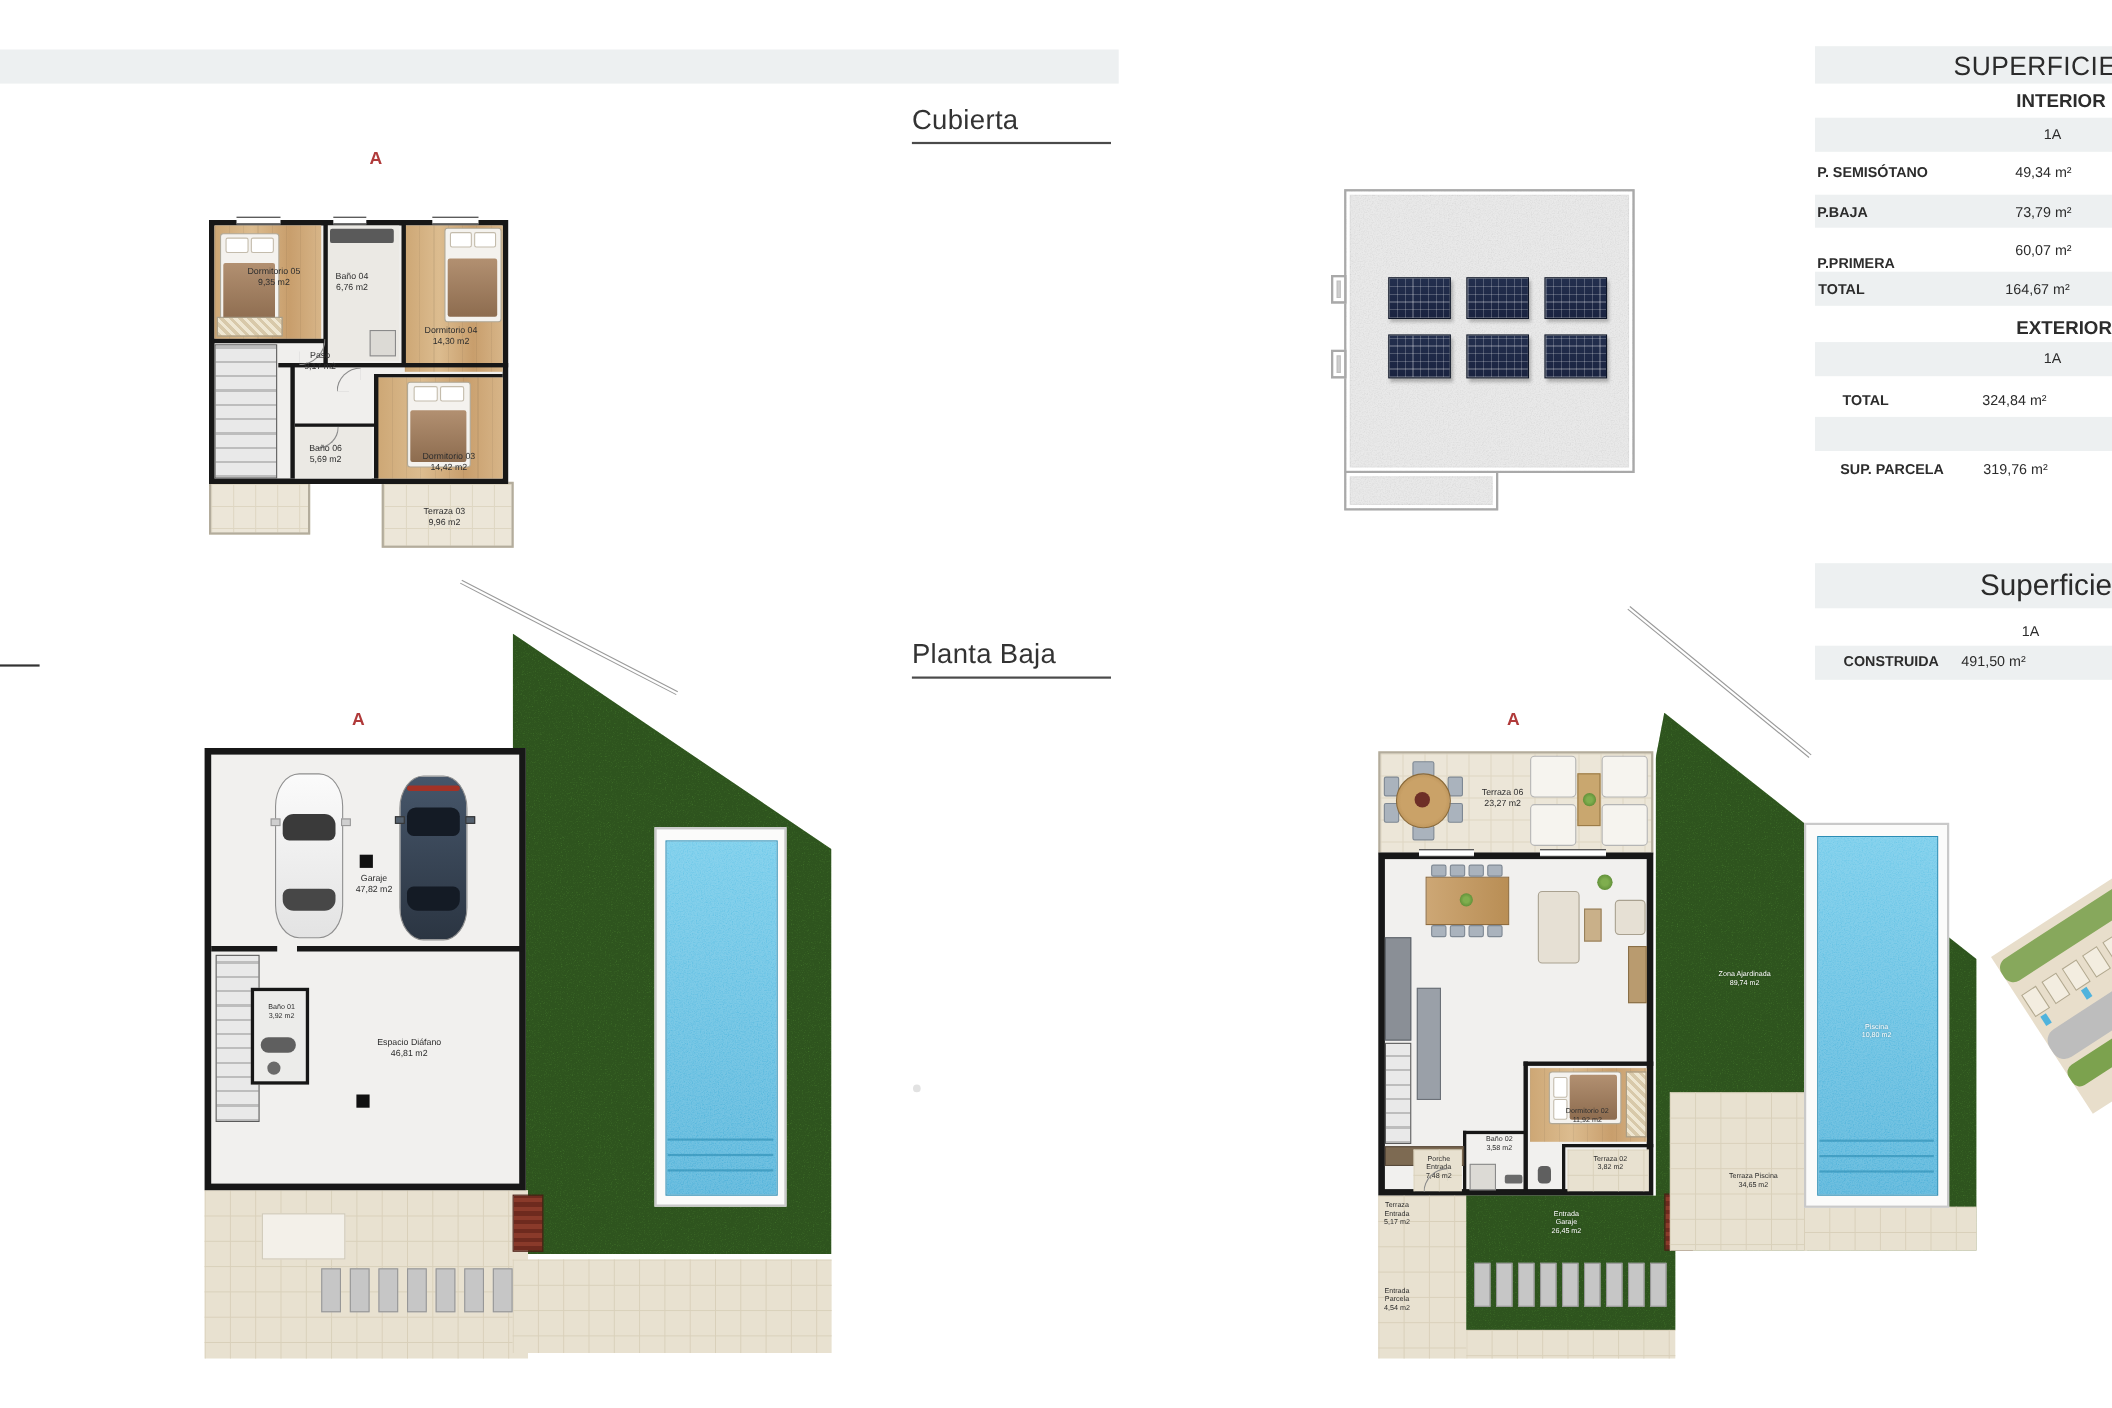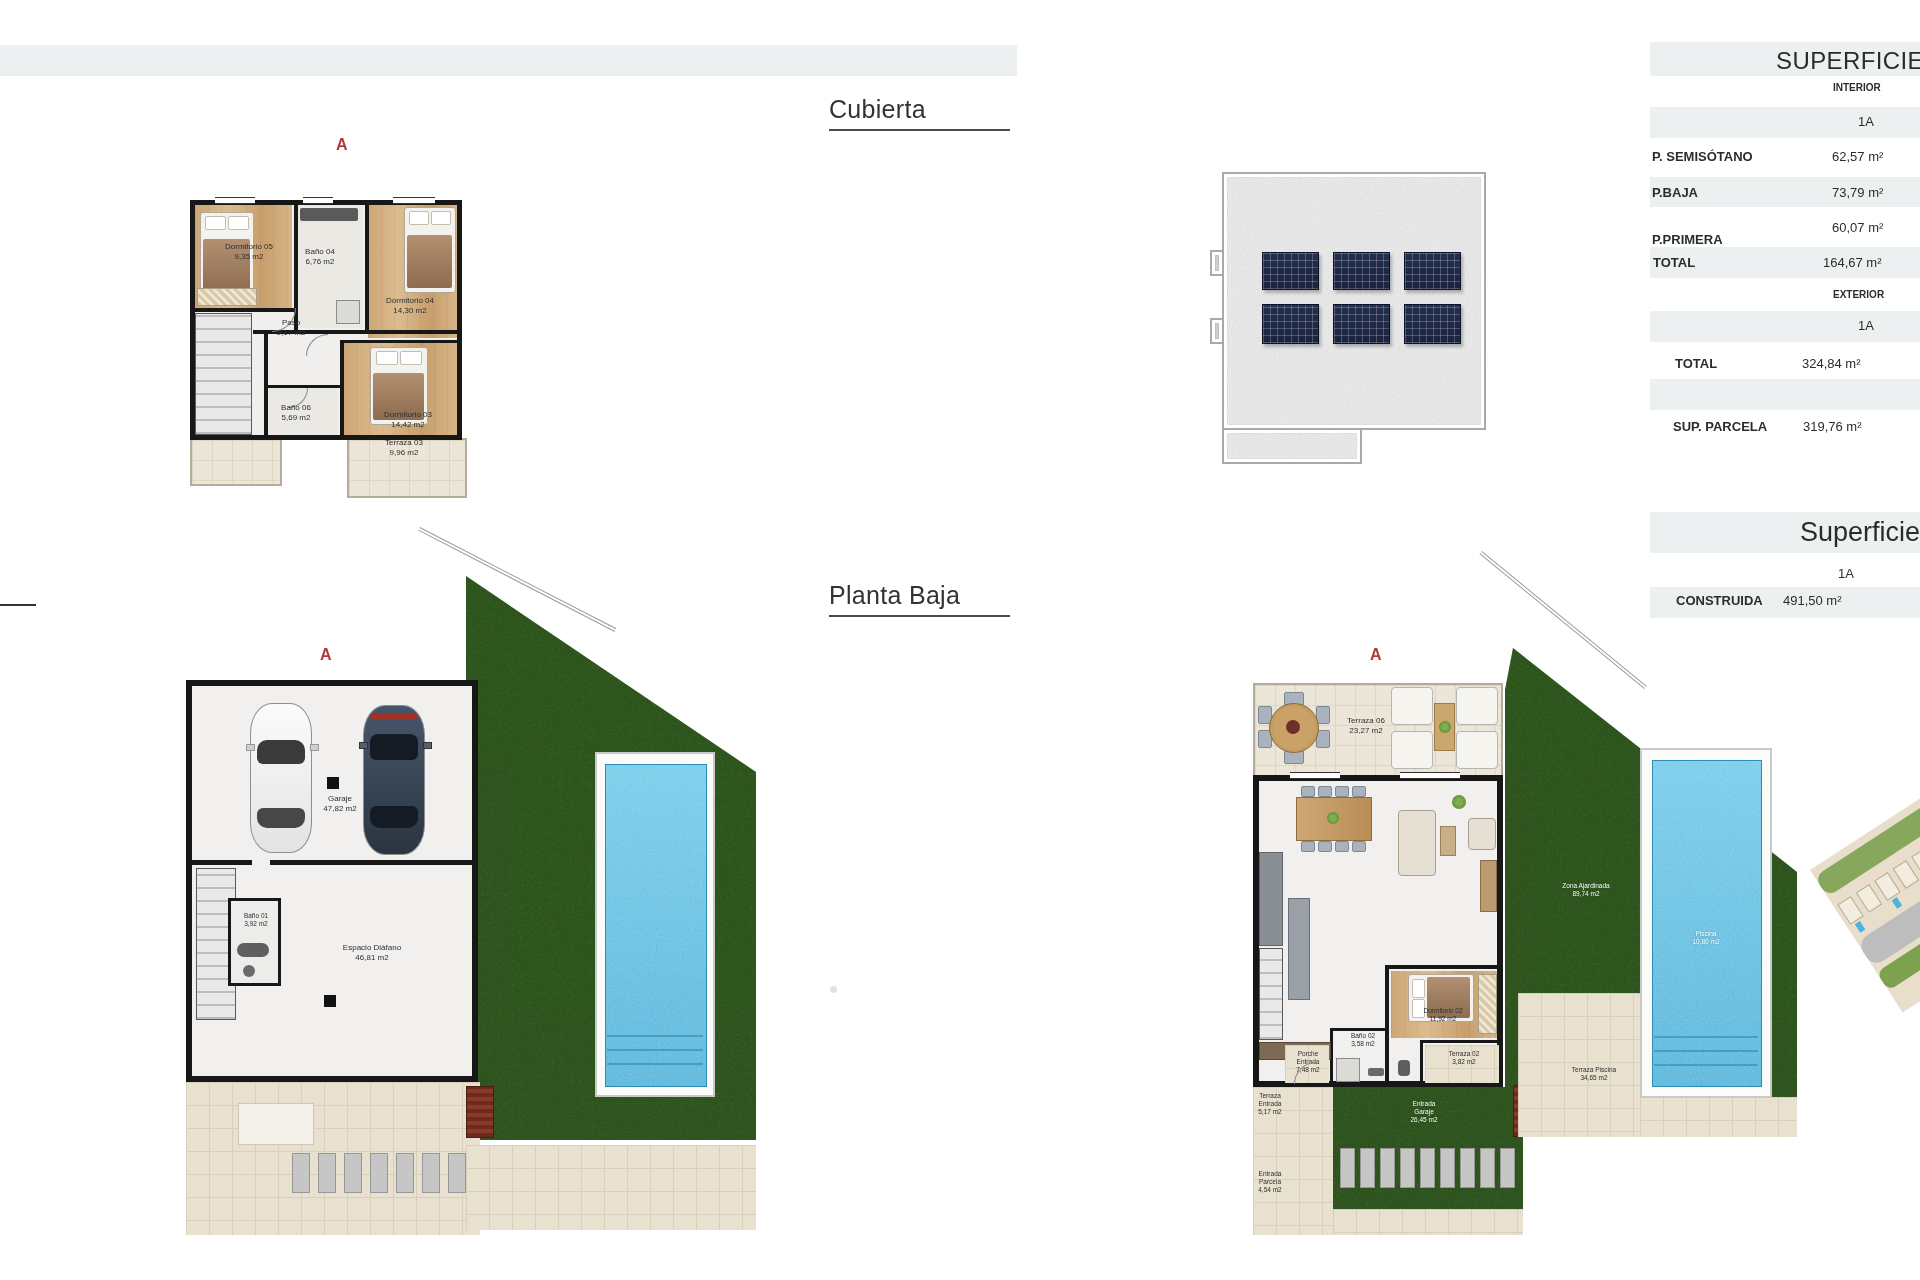--- a/index.html
+++ b/index.html
@@ -52,21 +52,21 @@
   .hatch{position:absolute;background:repeating-linear-gradient(45deg,#d8c9aa 0 3px,#efe7d2 3px 6px);border:1px solid #a79e89}
   .win{position:absolute;background:#fff;border-top:1.5px solid #333;border-bottom:1.5px solid #333;box-sizing:border-box}
   .arc{position:absolute;border:1px solid #8a8a8a;box-sizing:border-box}
   .col{position:absolute;background:#111}
   .car{position:absolute;border-radius:22px/30px;border:1px solid #8f8f8f;box-sizing:border-box}
   .chair{position:absolute;background:#aab3bd;border:1px solid #7e8893;border-radius:2px}
   .lounge{position:absolute;background:#f6f4ef;border:1px solid #b5b5b5;border-radius:4px}
   .plant{position:absolute;background:radial-gradient(circle,#7fae4e 30%,#4e7d2b);border-radius:50%}
   .t-title{position:absolute;font-size:24px;font-weight:500;color:#2b2b2b;letter-spacing:.4px;white-space:nowrap}
   .t-title2{position:absolute;font-size:27px;font-weight:500;color:#2b2b2b;white-space:nowrap}
-  .t-sec{position:absolute;font-size:10px;font-weight:700;color:#2c2c2c;white-space:nowrap}
+  .t-sec{position:absolute;font-size:17px;font-weight:700;color:#2c2c2c;white-space:nowrap}
   .t-lab{position:absolute;font-size:13px;font-weight:600;color:#2c2c2c;white-space:nowrap}
   .t-val{position:absolute;font-size:13px;color:#2c2c2c;white-space:nowrap}
   .lane{position:absolute;height:2px;background:#2e8fb5;opacity:.65}
   .tex{position:absolute;left:0;top:0;width:100%;height:100%;pointer-events:none}
 </style>
 </head>
 <body>
 
 <svg width="0" height="0" style="position:absolute">
   <defs>
@@ -159,21 +159,21 @@
       <span class="a">9,17 m2</span>
     </div>
   <div class="rl" style="left:296px;top:403px">
     <span class="a">Baño 06</span>
       <span class="a">5,69 m2</span>
     </div>
   <div class="rl" style="left:408px;top:410px">
     <span class="a">Dormitorio 03</span>
       <span class="a">14,42 m2</span>
     </div>
-  <div class="rl" style="left:404px;top:438px">
+  <div class="rl" style="left:404px;top:460px">
     <span class="a">Terraza 03</span>
       <span class="a">9,96 m2</span>
     </div>
 
   <div class="gravel" style="left:1222px;top:428px;width:140px;height:36px">
     <svg class="tex">
         <rect width="100%" height="100%" filter="url(#fLight)" opacity=".55"></rect>
       </svg>
     </div>
   <div class="gravel" style="left:1222px;top:172px;width:264px;height:258px">
@@ -432,21 +432,21 @@
 
   </div>
 
   <div class="band" style="left:1650px;top:42px;width:270px;height:34px"></div>
   <div class="t-title" style="left:1776px;top:47px">SUPERFICIES</div>
   <div class="t-sec" style="left:1833px;top:82px">INTERIOR</div>
   <div class="band" style="left:1650px;top:107px;width:270px;height:31px"></div>
   <div class="t-lab" style="left:1858px;top:114px;font-weight:500">1A</div>
 
   <div class="t-lab" style="left:1652px;top:149px">P. SEMISÓTANO</div>
-  <div class="t-val" style="left:1832px;top:149px">62,57 m²</div>
+  <div class="t-val" style="left:1832px;top:149px">49,34 m²</div>
   <div class="band" style="left:1650px;top:177px;width:270px;height:30px"></div>
   <div class="t-lab" style="left:1652px;top:185px">P.BAJA</div>
   <div class="t-val" style="left:1832px;top:185px">73,79 m²</div>
   <div class="t-lab" style="left:1652px;top:232px">P.PRIMERA</div>
   <div class="t-val" style="left:1832px;top:220px">60,07 m²</div>
   <div class="band" style="left:1650px;top:247px;width:270px;height:31px"></div>
   <div class="t-lab" style="left:1653px;top:255px">TOTAL</div>
   <div class="t-val" style="left:1823px;top:255px">164,67 m²</div>
 
   <div class="t-sec" style="left:1833px;top:289px">EXTERIOR</div>

